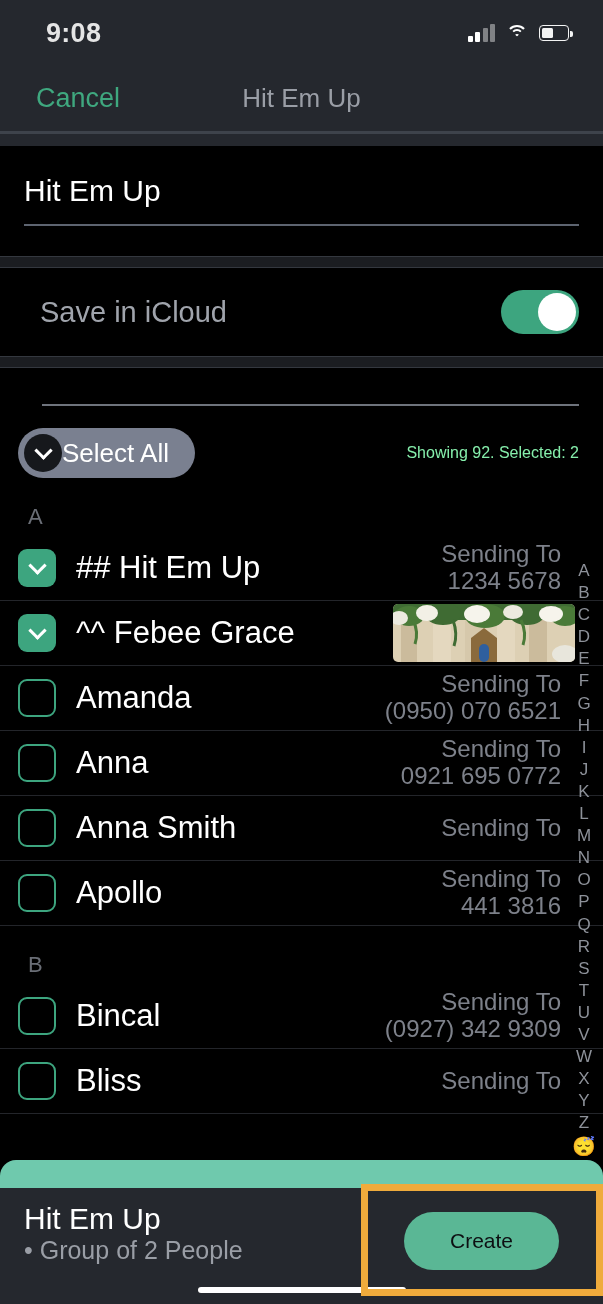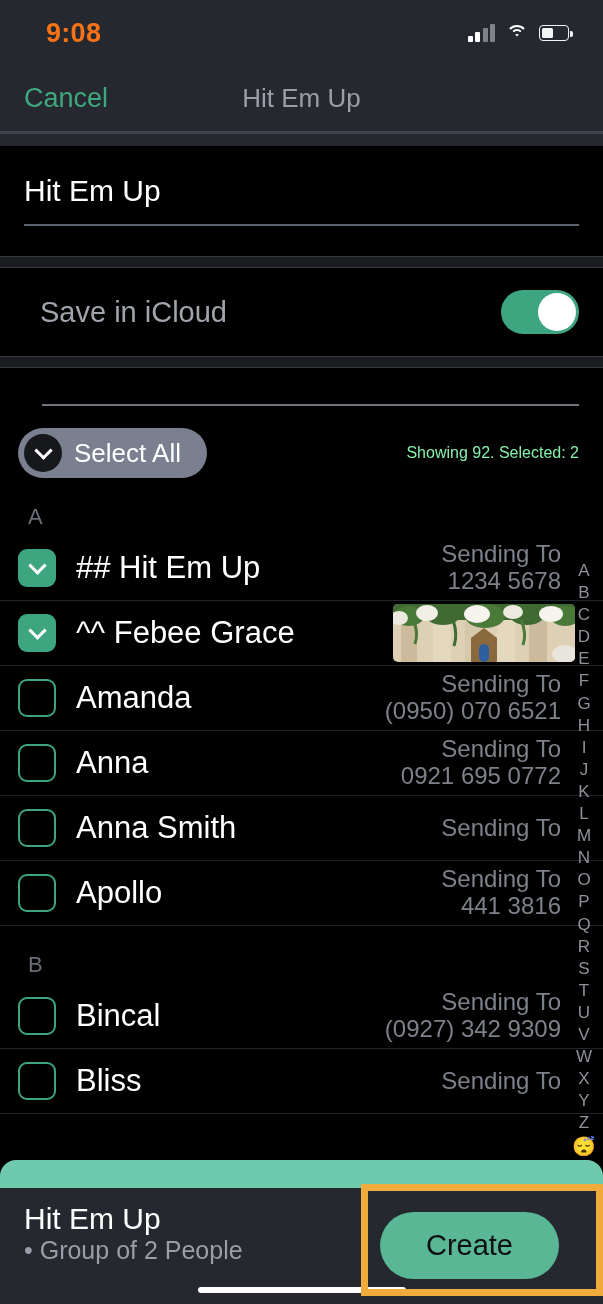--- a/index.html
+++ b/index.html
@@ -10,21 +10,21 @@
     overflow: hidden;
   }
   .phone { position: relative; width: 603px; height: 1304px; background: #000; overflow: hidden; }
 
   
   .statusbar {
     height: 66px; background: #25282e;
     display: flex; align-items: center; justify-content: space-between;
     padding: 0 34px 0 46px;
   }
-  .clock { color: #f97316; font-size: 27px; font-weight: bold; letter-spacing: .3px; }
+  .clock { color: #e5e5e5; font-size: 27px; font-weight: bold; letter-spacing: .3px; }
   .status-icons { display: flex; align-items: center; gap: 11px; }
   .bars { display: flex; align-items: flex-end; gap: 2.5px; height: 17px; }
   .bars i { width: 5px; background: #fff; border-radius: 1px; display: block; }
   .bars i.b1 { height: 6px; }
   .bars i.b2 { height: 10px; }
   .bars i.b3 { height: 14px; opacity: .42; }
   .bars i.b4 { height: 18px; opacity: .42; }
   .wifi { position: relative; width: 22px; height: 17px; }
   .wifi span { position: absolute; left: 50%; transform: translateX(-50%);
                border: 2.6px solid #fff; border-bottom-color: transparent;
@@ -36,21 +36,21 @@
   .batt { position: relative; width: 30px; height: 16px; border: 1.8px solid #fff;
           border-radius: 4px; opacity: .95; }
   .batt::after { content: ""; position: absolute; right: -4.5px; top: 4.5px;
                  width: 2.5px; height: 6px; background: #fff; border-radius: 0 2px 2px 0; }
   .batt i { position: absolute; left: 1.8px; top: 1.8px; bottom: 1.8px;
             width: 40%; background: #fff; border-radius: 1.5px; display: block; }
 
   
   .navbar {
     height: 65px; background: #25282e; position: relative;
-    display: flex; align-items: center; padding: 0 24px;
+    display: flex; align-items: center; padding: 0 36px;
   }
   .cancel { color: #3fa87f; font-size: 27px; }
   .nav-title {
     position: absolute; left: 0; right: 0; text-align: center;
     color: #9a9ea6; font-size: 26px; pointer-events: none;
   }
   .nav-sep { height: 3px; background: #3e434b; }
   .nav-pad { height: 12px; background: #25282e; }
 
   
@@ -77,21 +77,21 @@
   .mag { width: 34px; height: 34px; border: 2.5px solid #8d9199; border-radius: 50%;
          position: relative; flex: none; }
   .mag::after { content: ""; position: absolute; right: 2px; bottom: -9px; width: 2.5px;
                 height: 12px; background: #8d9199; transform: rotate(-40deg); }
   .search-ph { color: #8d9199; font-size: 28px; }
   .search-rule { height: 2px; background: #6e737c; margin: 14px 0 0 18px; }
 
   
   .selrow { display: flex; align-items: center; justify-content: space-between;
             padding: 22px 24px 0 18px; background: #000; }
-  .pill { display: flex; align-items: center; gap: 12px; background: #7a8090;
+  .pill { display: flex; align-items: center; background: #7a8090;
           border-radius: 26px; padding: 6px 26px 6px 6px; }
   .pill .circ { width: 38px; height: 38px; border-radius: 50%; background: #16181c;
                 display: flex; align-items: center; justify-content: center; }
   .chev { width: 13px; height: 13px; border-right: 3px solid #fff;
           border-bottom: 3px solid #fff; transform: rotate(45deg) translate(-2px,-2px); }
   .pill .txt { color: #fff; font-size: 26px; }
   .showing { color: #86efac; font-size: 16px; }
 
   
   .list { position: relative; background: #000; }
@@ -117,21 +117,21 @@
   .azindex .emo { font-size: 19px; line-height: 26px; }
 
   
   .tealstrip { position: absolute; left: 0; right: 0; bottom: 116px; height: 28px;
                background: #6fc9ad; border-radius: 16px 16px 0 0; }
   .bottombar { position: absolute; left: 0; right: 0; bottom: 0; height: 116px;
                background: #25282e; padding: 14px 24px 0 24px; }
   .bb-title { color: #fff; font-size: 30px; }
   .bb-sub { color: #9a9ea6; font-size: 25px; }
   .create-btn { position: absolute; right: 44px; top: 24px; background: #5ab795;
-                color: #0d0f12; font-size: 29px; border: none; border-radius: 34px;
+                color: #0d0f12; font-size: 21px; border: none; border-radius: 34px;
                 padding: 17px 46px; font-family: "Liberation Sans", sans-serif; }
   .home-ind { position: absolute; left: 50%; transform: translateX(-50%); bottom: 11px;
               width: 208px; height: 6px; border-radius: 3px; background: #fff; }
   .hl-box { position: absolute; left: 361px; top: 1184px; width: 242px; height: 112px;
             border: 7px solid #efab3c; pointer-events: none; }
 </style>
 </head>
 <body>
 
 <div class="phone">

